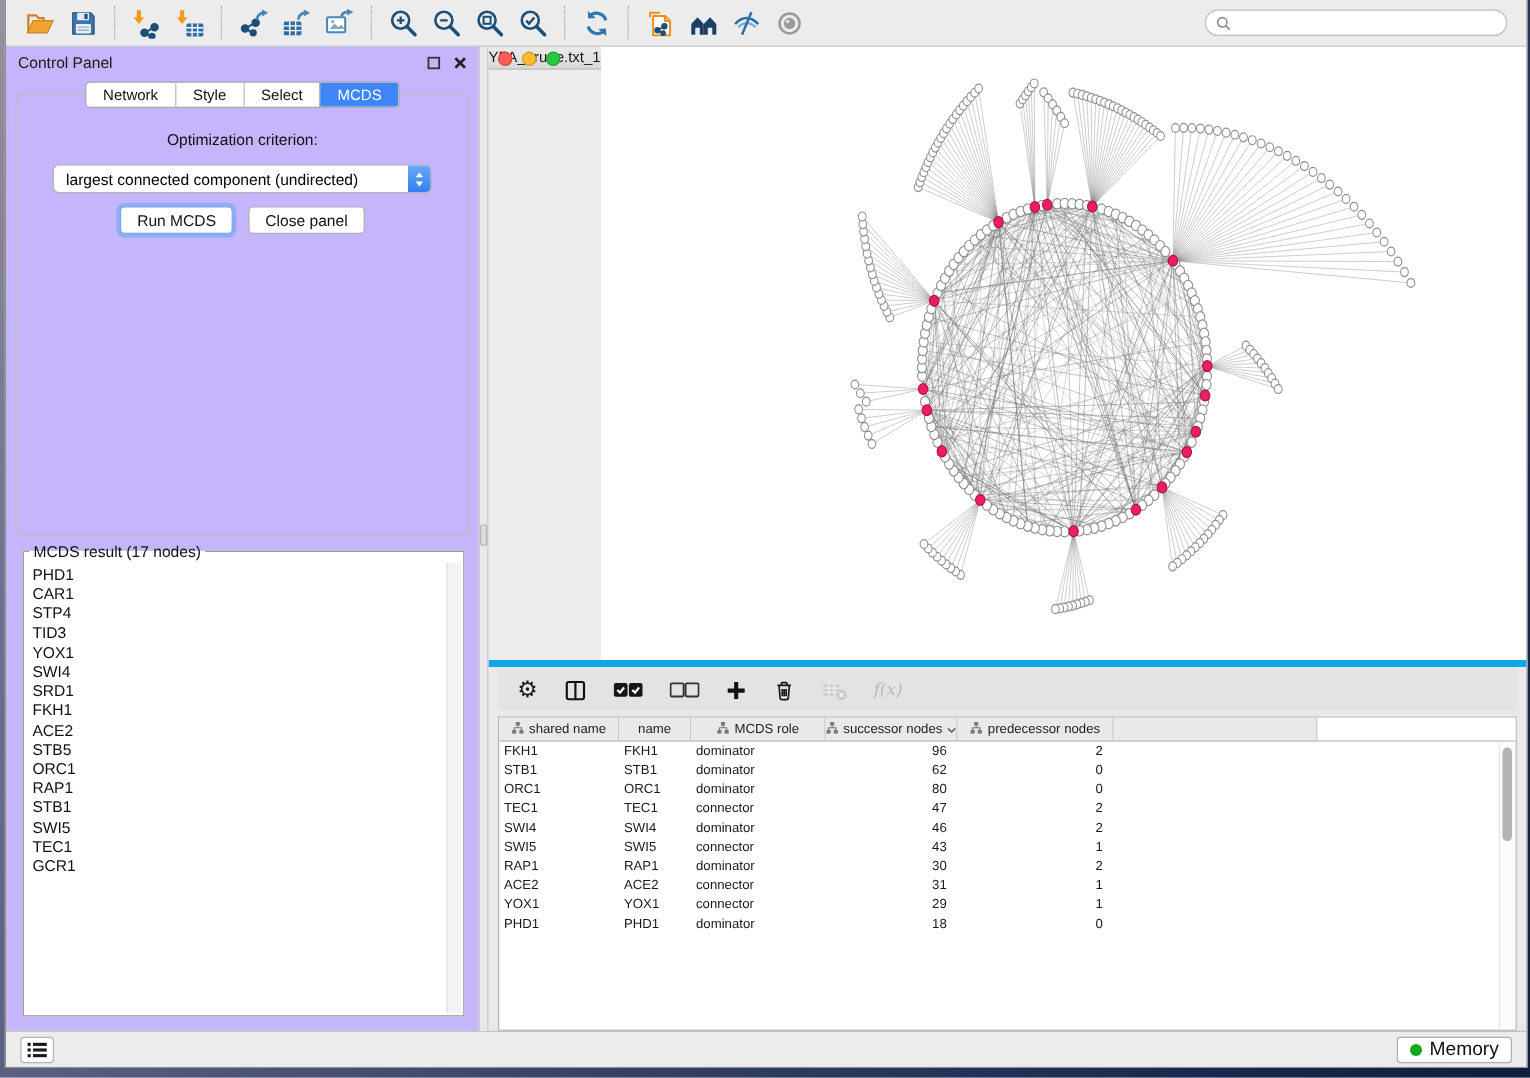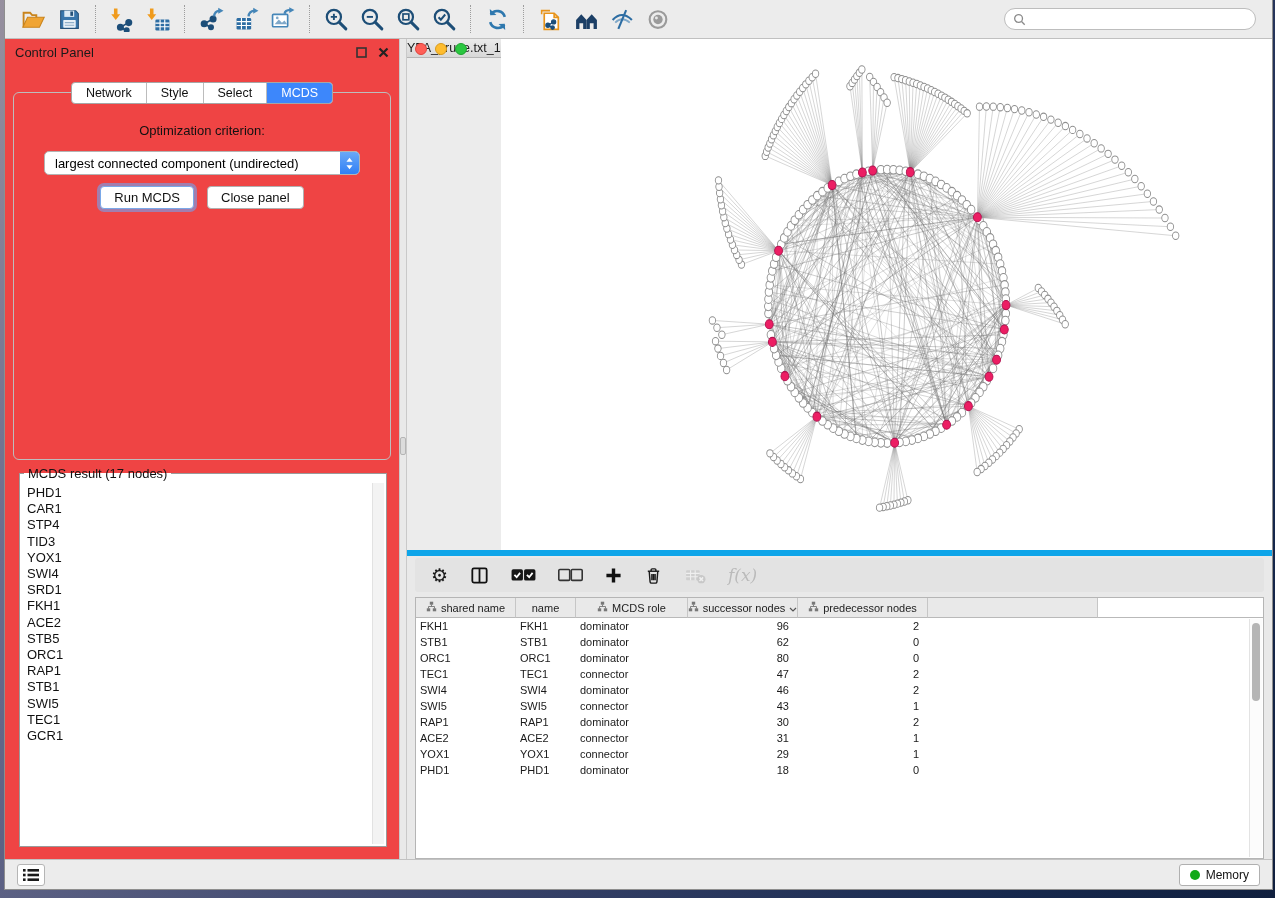--- a/index.html
+++ b/index.html
@@ -20,25 +20,25 @@
   .tb-btn{ width:36px; height:30px; display:flex; align-items:center; justify-content:center; background:none; border:none; cursor:default; }
   .tb-btn svg{ width:25px; height:25px; }
   .tb-sep{ width:1px; height:28px; border-left:1px dotted #9d9d9d; margin:0 8px; }
   .search-box{ margin-left:auto; margin-right:6px; display:flex; align-items:center; width:252px; height:22px;
     background:#fff; border:1px solid #bdbdbd; border-radius:12px; padding:0 8px; gap:5px; }
   .search-box svg{ width:13px; height:13px; flex:none; }
   .search-box input{ flex:1; border:none; outline:none; font-size:12px; background:transparent; font-family:inherit; }
   
   .main{ flex:1; display:flex; min-height:0; border-top:1px solid #c0c0c0; }
   
-  .control-panel{ width:394px; flex:none; background:#ef4444; display:flex; flex-direction:column; min-height:0; }
+  .control-panel{ width:394px; flex:none; background:#c4b5fd; display:flex; flex-direction:column; min-height:0; }
   .panel-header{ height:26px; flex:none; display:flex; align-items:center; padding:0 10px; font-size:13px; color:#1a1a1a; }
   .win-btns{ margin-left:auto; display:flex; gap:11px; align-items:center; }
   .win-btns svg{ width:11px; height:11px; }
-  .seg-wrap{ display:flex; justify-content:center; position:relative; z-index:2; flex:none; margin-top:17px; }
+  .seg-wrap{ display:flex; justify-content:center; position:relative; z-index:2; flex:none; margin-top:3px; }
   .segs{ display:inline-flex; background:#fff; border:1px solid #a6a6a6; border-radius:4px; overflow:hidden; }
   .seg{ padding:3px 14px; font-size:12.5px; color:#111; border-left:1px solid #bcbcbc; cursor:default; }
   .seg:first-child{ border-left:none; }
   .seg.active{ background:#3d87fb; color:#fff; }
   .tab-box{ flex:none; margin:-12px 8px 0; border:1px solid #bdbdbd; border-radius:6px; height:368px; padding-top:30px; }
   .opt-label{ text-align:center; font-size:13px; color:#111; }
   .dropdown{ margin:13px auto 0; width:316px; height:24px; background:#fff; border:1px solid #b3b3b3; border-radius:5px;
     display:flex; align-items:center; padding-left:10px; font-size:13px; overflow:hidden; }
   .dd-value{ white-space:nowrap; }
   .dd-stepper{ margin-left:auto; width:19px; height:24px; background:linear-gradient(#6daaf8,#2e7ef5);
@@ -67,38 +67,38 @@
   .tl.green{ background:#2ac740; border:1px solid #1ea32f; }
   .net-title{ margin:0 auto; font-size:12.5px; color:#1a1a1a; }
   .net-canvas{ flex:1; background:#fff; position:relative; min-height:0; }
   .net-canvas svg{ position:absolute; inset:0; width:100%; height:100%; }
   
   .table-panel{ flex:1; background:#e9e9e9; display:flex; flex-direction:column; min-height:0; }
   .tb2{ flex:none; display:flex; align-items:center; gap:22px; margin:2px 8px 5px; padding:0 16px; background:#e3e3e3; border-radius:3px; height:34px; }
   .tbl-btn{ background:none; border:none; display:flex; align-items:center; cursor:default; }
   .tbl-btn.disabled{ opacity:.45; }
   .gear-char{ font-size:19px; line-height:1; color:#1a1a1a; }
-  .fx-text{ font-family:"DejaVu Serif", serif; font-style:italic; font-size:17px; color:#8a8a8a; }
+  .fx-text{ font-family:"DejaVu Serif", serif; font-style:italic; font-size:14px; color:#8a8a8a; }
   .table-wrap{ flex:1; margin:0 8px; background:#fff; border:1px solid #b5b5b5; position:relative; overflow:hidden; min-height:0; }
   .thead{ display:flex; height:20px; font-size:11px; color:#222; }
   .th{ display:flex; align-items:center; justify-content:center; gap:4px; background:#e9e9e9;
     border-right:1px solid #c6c6c6; border-bottom:1px solid #b9b9b9; flex:none; white-space:nowrap; }
   .th.rest{ flex:1; background:#fff; border-right:none; }
   .tr{ display:flex; height:16px; font-size:11px; align-items:center; color:#1a1a1a; }
   .td{ flex:none; padding-left:4px; white-space:nowrap; overflow:hidden; }
   .td.num{ text-align:right; padding-right:9px; padding-left:0; }
   .v-scrollbar{ position:absolute; top:21px; right:1px; bottom:1px; width:13px; background:#fcfcfc; border-left:1px solid #e3e3e3; }
   .v-scrollbar .thumb{ position:absolute; top:4px; left:2px; width:8px; height:78px; background:#b5b5b5; border-radius:4px; }
   .bottom-tabs{ flex:none; height:30px; display:flex; justify-content:center; align-items:center; }
   
   .status-bar{ height:30px; flex:none; border-top:1px solid #c2c2c2; display:flex; align-items:center; padding:0 12px; background:#ececec; }
   .status-left-btn{ width:28px; height:22px; background:#fff; border:1px solid #b5b5b5; border-radius:3px;
     display:flex; align-items:center; justify-content:center; cursor:default; }
   .memory-btn{ margin-left:auto; display:flex; align-items:center; gap:6px; background:#fff; border:1px solid #b0b0b0;
-    border-radius:3px; height:22px; padding:0 10px; font-size:12px; font-family:inherit; color:#111; cursor:default; }
+    border-radius:3px; height:22px; padding:0 10px; font-size:16px; font-family:inherit; color:#111; cursor:default; }
   .mem-dot{ width:10px; height:10px; border-radius:50%; background:#12a919; }
 </style>
 </head>
 <body>
 
 <div class="app-window">
 
   <div class="toolbar">
     <div class="tb-items">
         <button class="tb-btn">

